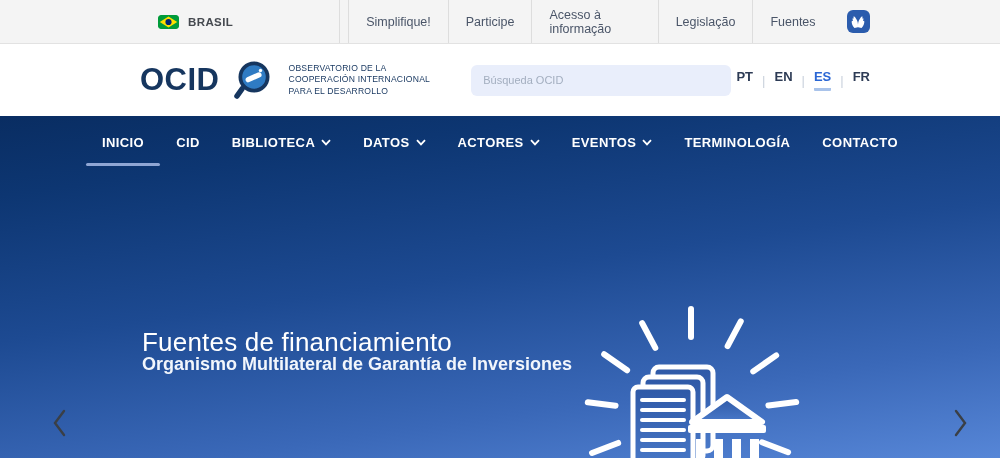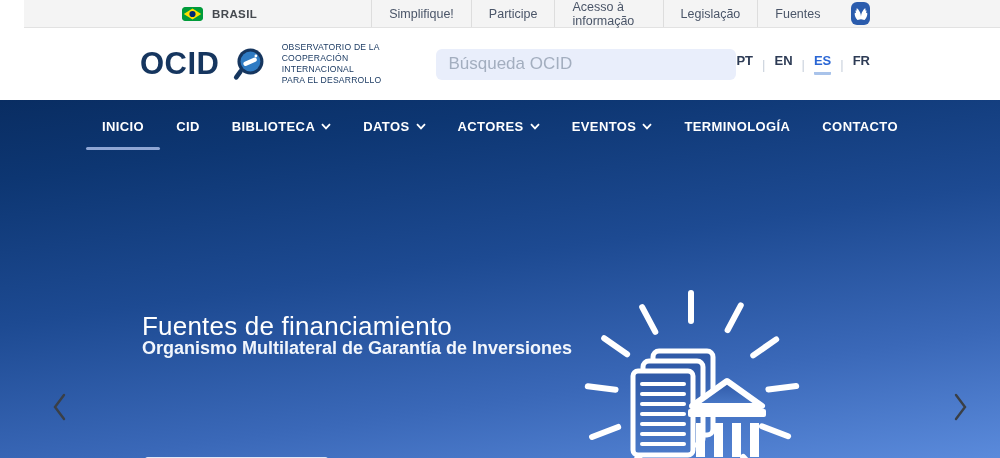--- a/index.html
+++ b/index.html
@@ -1,22 +1,22 @@
 <!DOCTYPE html>
 <html><head>
 <meta charset="utf-8">
 <style>
   * { margin:0; padding:0; box-sizing:border-box; }
   html,body { width:1000px; height:458px; overflow:hidden;
     font-family:"Liberation Sans", sans-serif; background:#fff; }
 
   
-  .topbar { height:28px; background:#f4f4f4; border-bottom:1px solid #e2e2e2;
+  .topbar { height:44px; background:#f4f4f4; border-bottom:1px solid #e2e2e2;
     display:flex; align-items:stretch; justify-content:space-between;
-    padding:0 130px 0 158px;margin-left:24px; }
+    padding:0 130px 0 158px; }
   .topbar-left { display:flex; align-items:center; }
   .flag { width:21px; height:14px; border-radius:3px; display:block; }
   .brand-label { font-size:11.5px; font-weight:bold; color:#45494f;
     letter-spacing:.4px; margin-left:9px; }
   .topbar-divider { width:1px; background:#ddd; margin-left:106px; }
   .topbar-right { display:flex; align-items:stretch;padding-left:8px; }
   .top-link { display:flex; align-items:center; padding:0 17px;
     font-size:12.5px; color:#4a5568; text-decoration:none;
     border-left:1px solid #ddd; cursor:pointer; }
   .top-link:first-child { border-left:1px solid #ddd; }
@@ -27,22 +27,22 @@
   
   .header { height:72px; background:#fff; display:flex; align-items:center;
     padding:0 130px 0 140px; justify-content:space-between; }
   .logo { display:flex; align-items:center; cursor:pointer;gap:8px; }
   .logo-acronym { font-size:31px; font-weight:800; color:#16365f;
     letter-spacing:.5px; }
   .logo-icon { margin:0 7px 0 4px; }
   .logo-lines { font-size:8.6px; font-weight:normal; color:#16365f;
     line-height:1.3; letter-spacing:.2px; }
   .search-wrap { flex:0 0 260px; margin-left:36px; }
-  .search-input { width:300px; height:31px; background:#e9eefb; border:none;
-    border-radius:6px; padding:0 12px; font-size:17px; color:#1d4ed8;
+  .search-input { width:260px; height:31px; background:#e9eefb; border:none;
+    border-radius:6px; padding:0 12px; font-size:11px; color:#1d4ed8;
     font-family:"Liberation Sans", sans-serif; outline:none; }
   .search-input::placeholder { color:#a3aebf; }
   .langs { display:flex; align-items:center; font-size:13px; font-weight:bold; }
   .lang { color:#2d3b55; text-decoration:none; cursor:pointer; padding-bottom:4px;
     border-bottom:3px solid transparent; border-radius:1px; }
   .lang.active { color:#2a66d4; border-bottom:3px solid #a9c3ea; }
   .lang-sep { color:#c9d1dc; margin:0 9px; font-weight:normal; }
 
   
   .hero { position:relative; height:360px;

